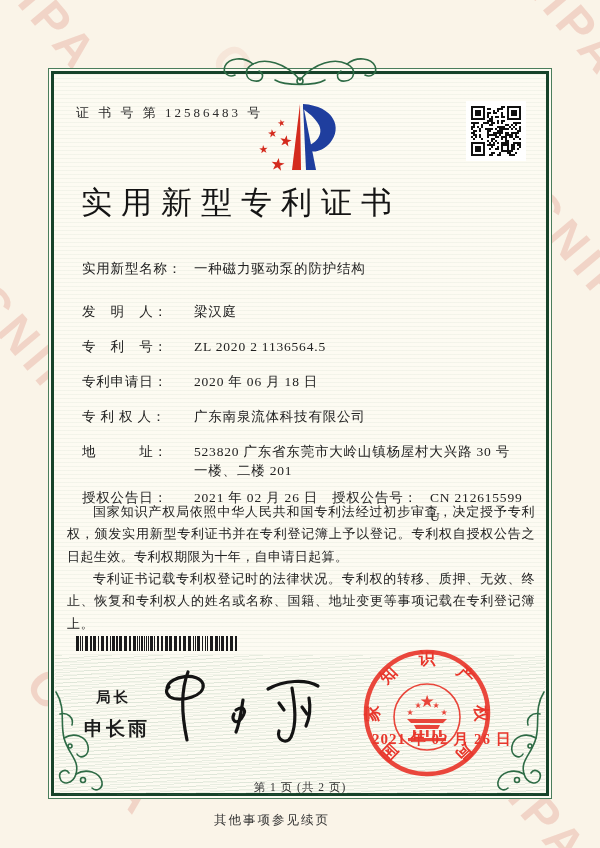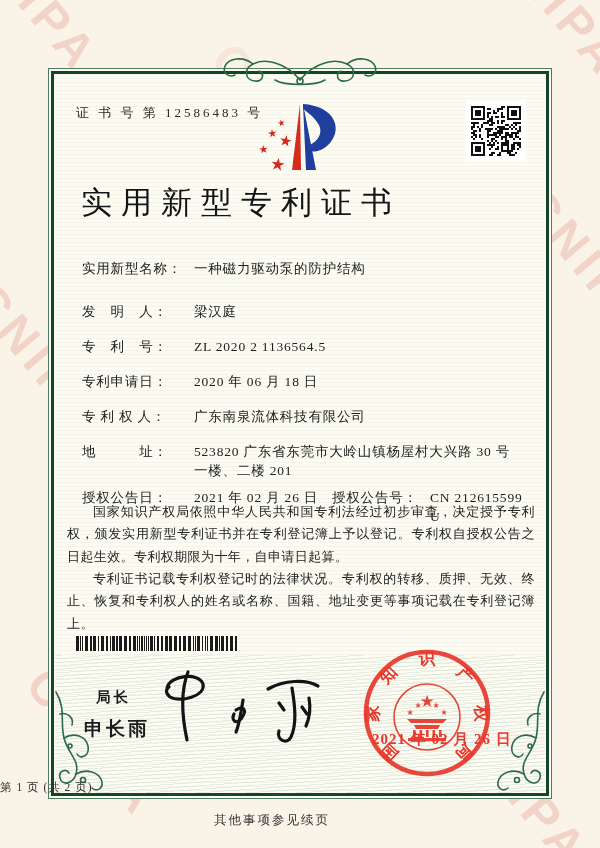--- a/index.html
+++ b/index.html
@@ -53,21 +53,21 @@
   .director-title{position:absolute;left:84px;top:688px;font-family:"Liberation Sans","DejaVu Sans",sans-serif;
       font-weight:700;font-size:14.5px;letter-spacing:3px;color:#1c1c1c;margin-left:12px;}
   .director-name{position:absolute;left:84px;top:716px;font-family:"Liberation Sans","DejaVu Sans",sans-serif;
       font-weight:700;font-size:19px;letter-spacing:3px;color:#1c1c1c;}
   .signature{position:absolute;left:150px;top:658px;width:190px;height:95px;}
 
   .seal{position:absolute;left:355px;top:641px;width:144px;height:144px;}
   .date-stamp{position:absolute;left:372px;top:730px;font-size:15px;font-weight:700;color:#e8372c;
       letter-spacing:1px;white-space:nowrap;z-index:5;}
 
-  .page-no{position:absolute;left:0;top:780px;width:600px;font-size:11.5px;
+  .page-no{position:absolute;left:0;top:780px;width:600px;text-align:center;font-size:11.5px;
       letter-spacing:1px;color:#333;}
   .continuation{position:absolute;left:0;top:812px;width:544px;text-align:center;font-size:12.5px;
       letter-spacing:2px;color:#333;}
 </style>
 </head>
 <body>
 
 <div class="page">
 
   <div class="wm pink" style="left:-55px;top:-30px;">CNIPA</div>

